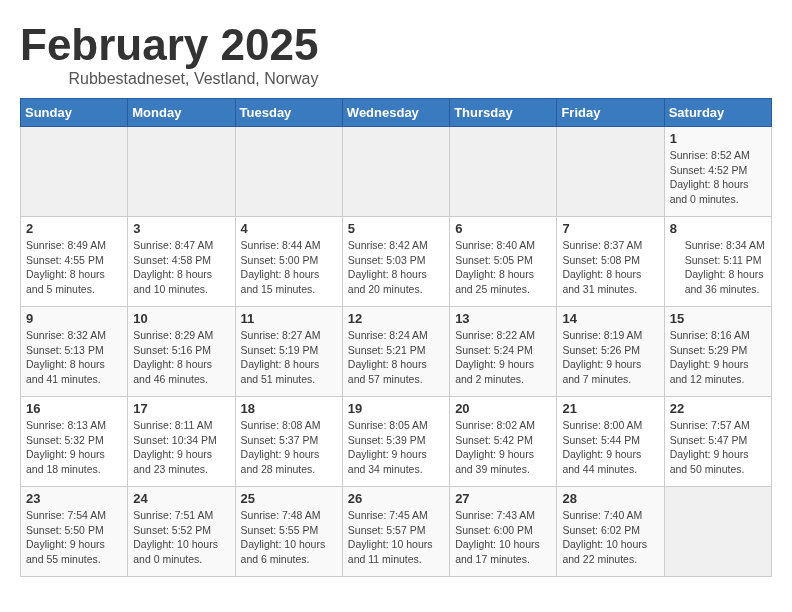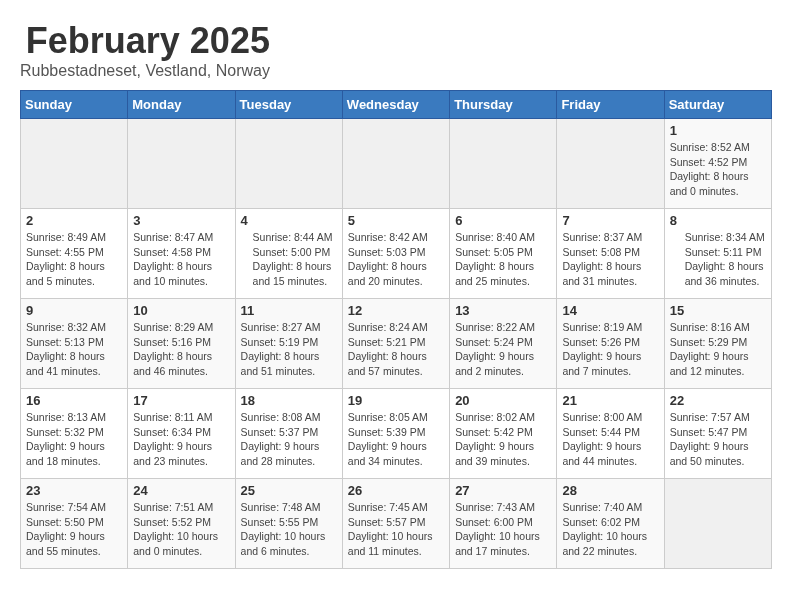--- a/index.html
+++ b/index.html
@@ -25,21 +25,21 @@
       font-size: 22px;
       font-weight: bold;
       line-height: 1.1;
     }
     .logo-general { color: #333; }
     .logo-blue { color: #1a6abf; }
     .title-section {
       text-align: right;
     }
     .calendar-title {
-      font-size: 36px;
+      font-size: 44px;
       font-weight: bold;
       color: #333;
     }
     .calendar-subtitle {
       font-size: 16px;
       color: #555;
     }
     .calendar {
       width: 100%;
       border-collapse: collapse;
@@ -128,21 +128,21 @@
 Daylight: 8 hours and 5 minutes.</div>
         </td>
         <td>
           <span class="day-number">3</span>
           <div class="day-detail" style="white-space: pre-line;">Sunrise: 8:47 AM
 Sunset: 4:58 PM
 Daylight: 8 hours and 10 minutes.</div>
         </td>
         <td>
           <span class="day-number">4</span>
-          <div class="day-detail" style="white-space: pre-line; margin-left: 12px;">Sunrise: 8:44 AM
+          <div class="day-detail" style="white-space: pre-line;">Sunrise: 8:44 AM
 Sunset: 5:00 PM
 Daylight: 8 hours and 15 minutes.</div>
         </td>
         <td>
           <span class="day-number">5</span>
           <div class="day-detail" style="white-space: pre-line;">Sunrise: 8:42 AM
 Sunset: 5:03 PM
 Daylight: 8 hours and 20 minutes.</div>
         </td>
         <td>
@@ -211,21 +211,21 @@
       <tr>
         <td>
           <span class="day-number">16</span>
           <div class="day-detail" style="white-space: pre-line;">Sunrise: 8:13 AM
 Sunset: 5:32 PM
 Daylight: 9 hours and 18 minutes.</div>
         </td>
         <td>
           <span class="day-number">17</span>
           <div class="day-detail" style="white-space: pre-line;">Sunrise: 8:11 AM
-Sunset: 6:34 PM
+Sunset: 10:34 PM
 Daylight: 9 hours and 23 minutes.</div>
         </td>
         <td>
           <span class="day-number">18</span>
           <div class="day-detail" style="white-space: pre-line;">Sunrise: 8:08 AM
 Sunset: 5:37 PM
 Daylight: 9 hours and 28 minutes.</div>
         </td>
         <td>
           <span class="day-number">19</span>

